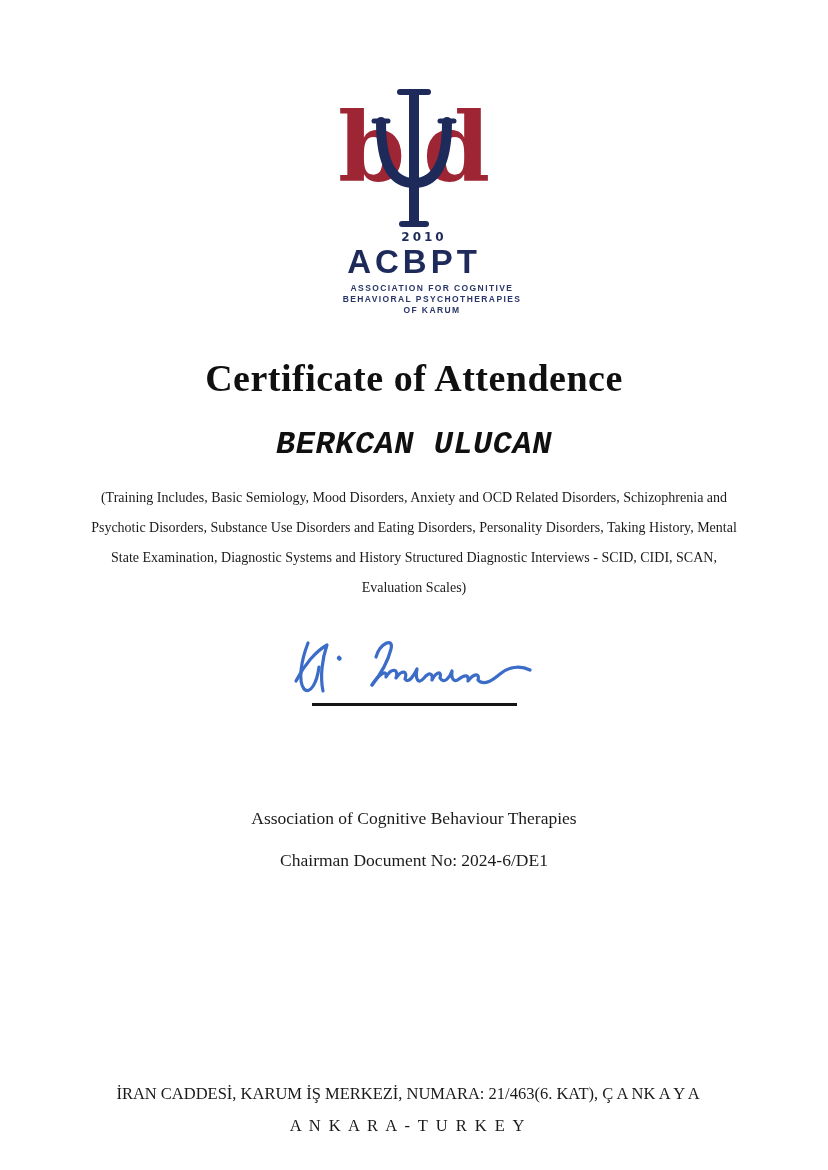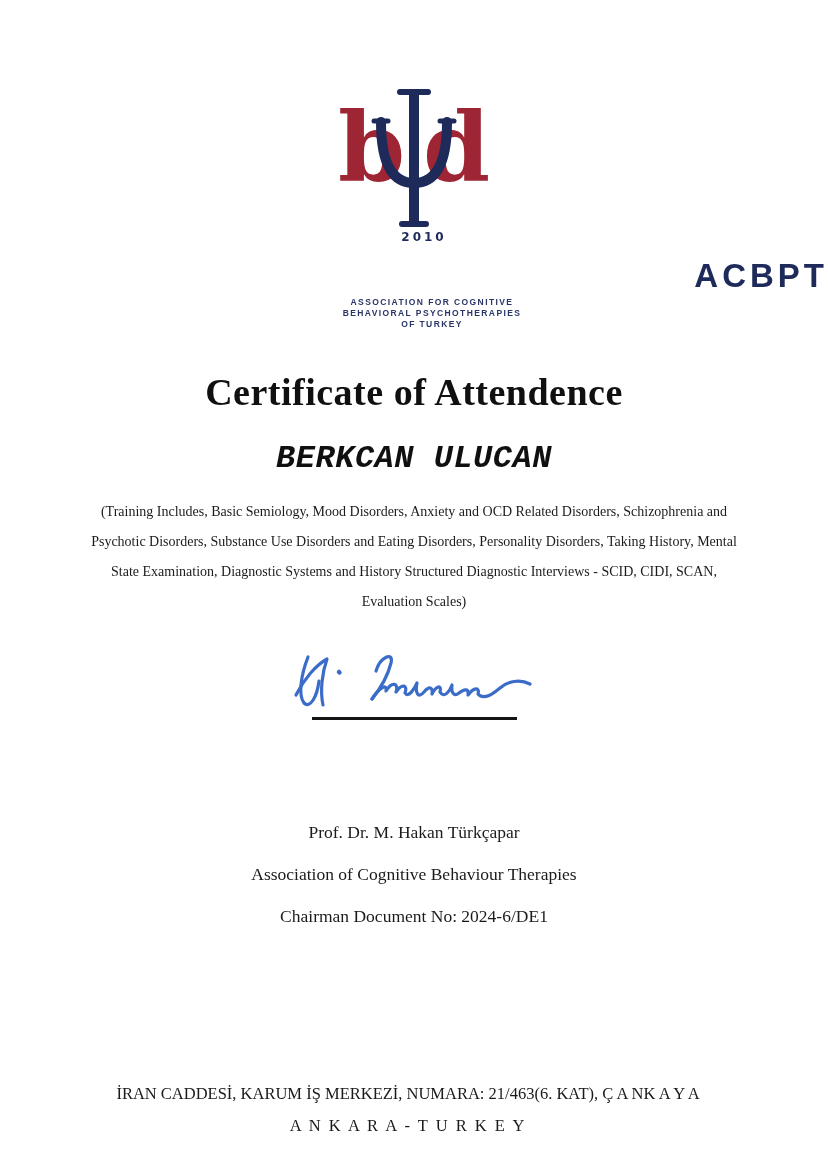--- a/index.html
+++ b/index.html
@@ -26,21 +26,21 @@
   .logo-letter.d { right:12px; }
   .psi-svg { position:absolute; left:0; top:0; z-index:3; }
   .logo-year {
     font-family:"DejaVu Sans", sans-serif;
     font-size:12px; font-weight:bold; letter-spacing:3px;
     color:#1e2a5a; margin-top:2px;margin-left:20px;
   }
   .logo-acronym {
     font-family:"Liberation Sans", sans-serif;
     font-size:33px; font-weight:bold; letter-spacing:4px;
-    color:#1e2a5a; line-height:1.1; margin-top:14px;text-align:right;
+    color:#1e2a5a; line-height:1.1; margin-top:0;
   }
   .logo-org { margin-top:3px; }
   .logo-org div {
     font-family:"Liberation Sans", sans-serif;
     font-size:8.5px; font-weight:bold; letter-spacing:1.4px;
     color:#2a3668; line-height:11px;margin-left:36px;
   }
 
   
   .title {
@@ -100,21 +100,21 @@
           <path d="M48 35 L62 35" stroke-width="5"></path>
           <path d="M114 35 L128 35" stroke-width="5"></path>
         </g>
       </svg>
     </div>
     <div class="logo-year">2010</div>
     <div class="logo-acronym">ACBPT</div>
     <div class="logo-org">
       <div>ASSOCIATION FOR COGNITIVE</div>
       <div>BEHAVIORAL PSYCHOTHERAPIES</div>
-      <div>OF TURKEY</div>
+      <div>OF KARUM</div>
     </div>
   </div>
 
   <div class="title">Certificate of Attendence</div>
   <div class="recipient">BERKCAN ULUCAN</div>
 
 
   <div class="details">(Training Includes, Basic Semiology, Mood Disorders, Anxiety and OCD Related Disorders, Schizophrenia and Psychotic Disorders, Substance Use Disorders and Eating Disorders, Personality Disorders, Taking History, Mental State Examination, Diagnostic Systems and History Structured Diagnostic Interviews - SCID, CIDI, SCAN, Evaluation Scales)</div>
 
   <div class="signature-wrap">
@@ -124,21 +124,20 @@
         <path d="M12 50 C20 34 32 20 43 14 C38 28 36 46 39 60"></path>
         <path d="M55 27 l0.5 0.5" stroke-width="4.5"></path>
         <path d="M92 26 C96 12 110 6 107 18 C104 30 96 44 88 54"></path>
         <path d="M88 54 C96 42 103 38 102 46 C108 36 115 38 112 47 C118 38 124 40 121 48 C124 53 130 45 133 38 C131 48 134 54 140 47 C146 40 149 43 148 49 C152 41 158 39 156 47 C160 54 166 46 168 40 C167 48 170 52 175 48 C181 43 185 44 184 50 C190 42 196 42 194 49 C200 56 210 48 216 43 C224 36 236 34 246 39"></path>
       </g>
     </svg>
     <div class="sig-line"></div>
   </div>
 
   <div class="sig-block">
-    <div>Prof. Dr. M. Hakan Türkçapar</div>
     <div>Association of Cognitive Behaviour Therapies</div>
     <div>Chairman Document No: 2024-6/DE1</div>
   </div>
 
   <div class="footer">
     <div class="addr1">İRAN CADDESİ, KARUM İŞ MERKEZİ, NUMARA: 21/463(6. KAT), Ç A NK A Y A</div>
     <div class="addr2">A N K A R A - T U R K E Y</div>
   </div>
 
 </div>

